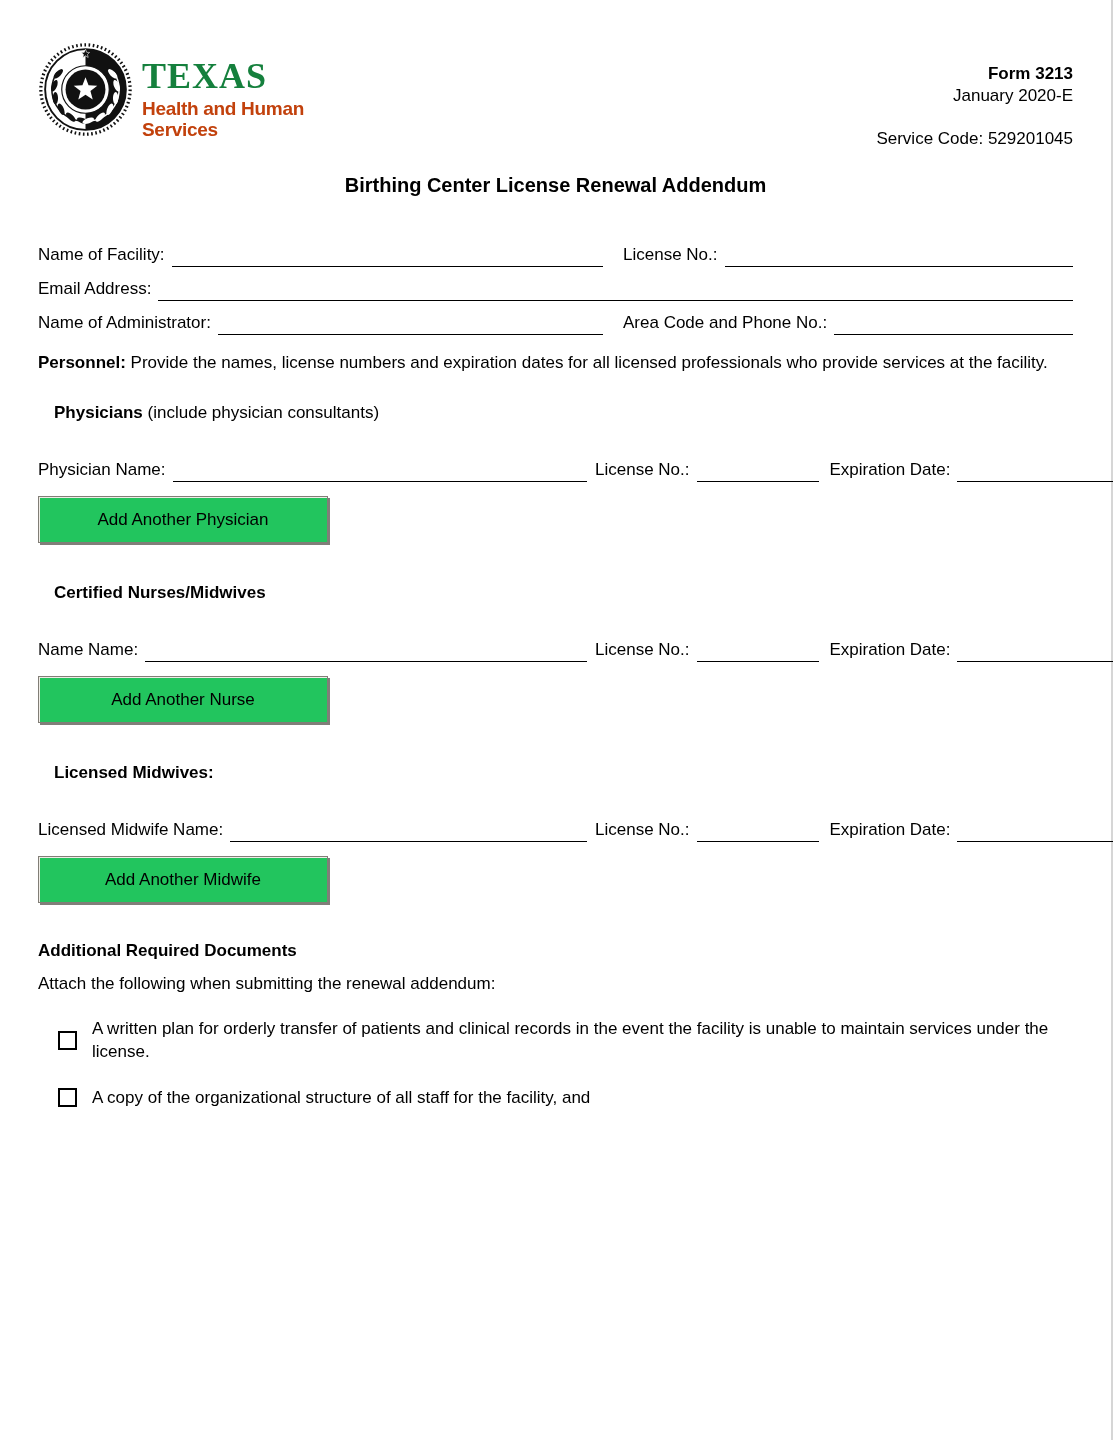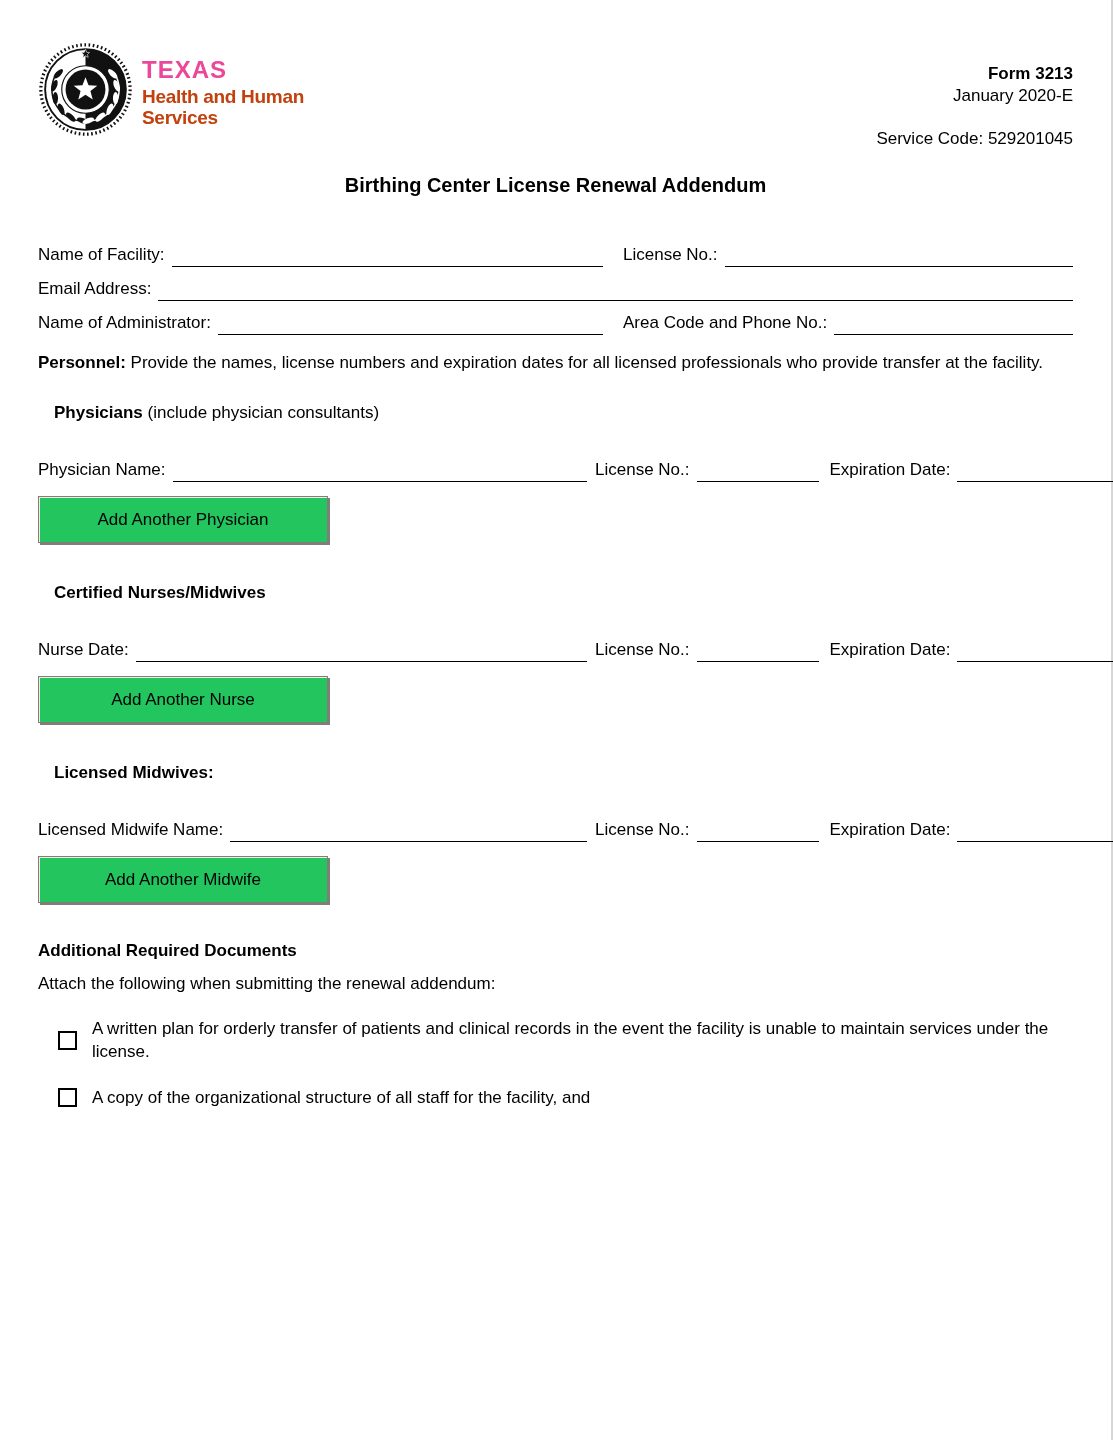--- a/index.html
+++ b/index.html
@@ -15,23 +15,23 @@
     padding: 42px 38px 0 38px;
     border-right: 2px solid #d6d6d6;
   }
 
   
   .header { display: flex; justify-content: space-between; align-items: flex-start; }
   .brand { display: flex; align-items: flex-start; }
   .seal { width: 95px; height: 95px; flex: 0 0 95px; }
   .brand-text { margin-left: 9px; margin-top: 16px; }
   .brand-name {
-    font-family: Liberation Sans, sans-serif;
-    font-size: 24px; font-weight: bold; letter-spacing: 1px;
-    line-height: 1; color: #ec4899;
+    font-family: Liberation Serif, serif;
+    font-size: 36px; font-weight: bold; letter-spacing: 1px;
+    line-height: 1; color: #15803d;
   }
   .brand-sub {
     font-size: 19px; font-weight: bold; line-height: 21px;
     letter-spacing: -0.3px; margin-top: 4px; color: #c2410c;
   }
   .form-meta { text-align: right; margin-top: 4px; line-height: 22px; }
   .form-number { font-weight: bold; margin-top: 17px; }
   .service-code { margin-top: 21px; }
 
   
@@ -170,21 +170,21 @@
         <span class="lbl">Name of Administrator:</span>
         <input class="line grow" type="text" value="" style="">
       </div>
       <div class="right-group">
         <span class="lbl">Area Code and Phone No.:</span>
         <input class="line grow" type="text" value="" style="">
       </div>
     </div>
   </div>
 
-  <p class="personnel"><span class="b">Personnel:</span><span> Provide the names, license numbers and expiration dates for all licensed professionals who provide transfer at the facility.</span></p>
+  <p class="personnel"><span class="b">Personnel:</span><span> Provide the names, license numbers and expiration dates for all licensed professionals who provide services at the facility.</span></p>
 
   <div class="sec-head"><span>Physicians</span><span class="note"> (include physician consultants)</span></div>
   <div class="sec-row">
     <div class="name-group">
       <span class="lbl">Physician Name:</span>
       <input class="line grow" type="text" value="" style="">
     </div>
     <div class="lic-group">
       <span class="lbl">License No.:</span>
       <input class="line" type="text" value="" style="">
@@ -192,21 +192,21 @@
     <div class="exp-group">
       <span class="lbl">Expiration Date:</span>
       <input class="line grow" type="text" value="" style="">
     </div>
   </div>
   <button class="add-btn">Add Another Physician</button>
 
   <div class="sec-head gap-lg"><span>Certified Nurses/Midwives</span></div>
   <div class="sec-row">
     <div class="name-group">
-      <span class="lbl">Nurse Date:</span>
+      <span class="lbl">Name Name:</span>
       <input class="line grow" type="text" value="" style="">
     </div>
     <div class="lic-group">
       <span class="lbl">License No.:</span>
       <input class="line" type="text" value="" style="">
     </div>
     <div class="exp-group">
       <span class="lbl">Expiration Date:</span>
       <input class="line grow" type="text" value="" style="">
     </div>

